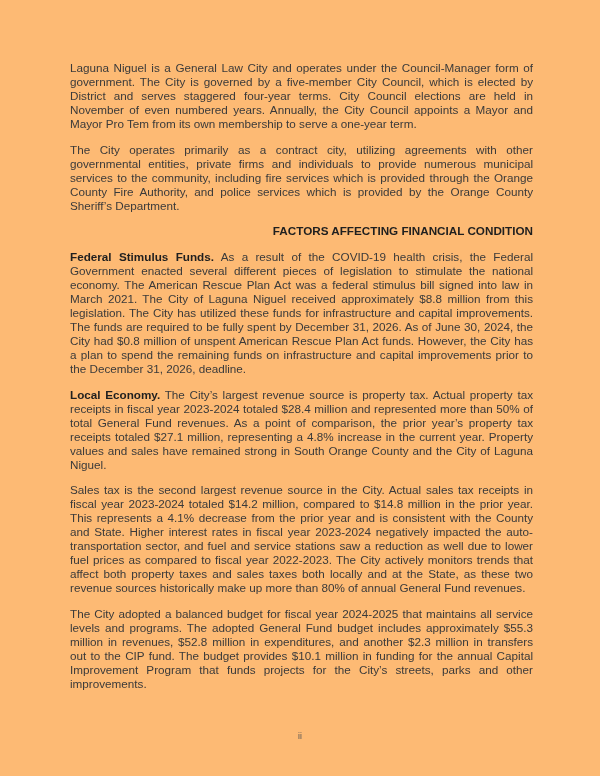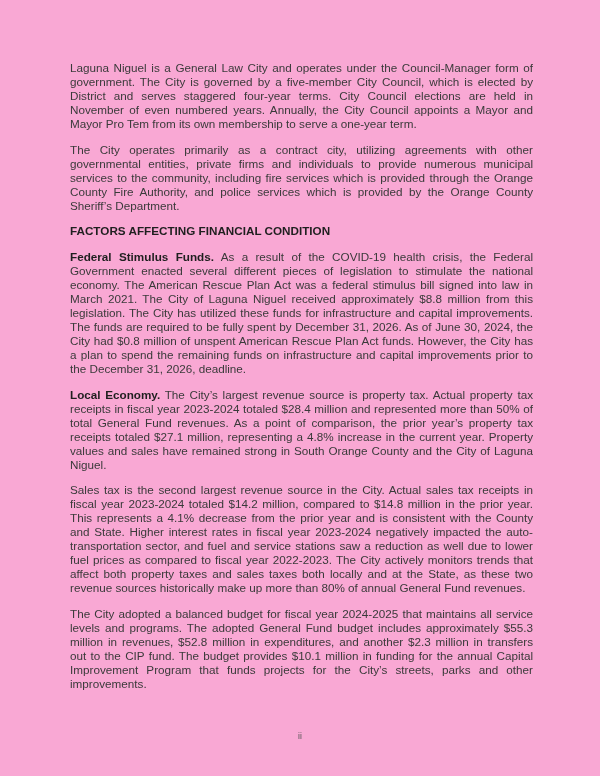--- a/index.html
+++ b/index.html
@@ -4,21 +4,21 @@
 <style>
   html, body {
     margin: 0;
     padding: 0;
     background: #ffffff;
   }
   .page {
     position: relative;
     width: 600px;
     height: 776px;
-    background: #f9a8d4;
+    background: #fdba74;
     overflow: hidden;
     font-family: "Liberation Sans", sans-serif;
   }
   .content {
     position: absolute;
     left: 70px;
     top: 61px;
     width: 463px;
     font-size: 11.7px;
     line-height: 14px;
@@ -27,21 +27,21 @@
   }
   .para {
     margin: 0 0 11.5px 0;
   }
   .section-heading {
     font-size: 11.7px;
     line-height: 14px;
     font-weight: bold;
     color: #1f1f1f;
     margin: 0 0 12px 0;
-    text-align: left;
+    text-align: right;
   }
   .lead {
     font-weight: bold;
     color: #1f1f1f;
     margin-top: 37px;
   }
   .page-number {
     position: absolute;
     left: 0;
     top: 731px;

